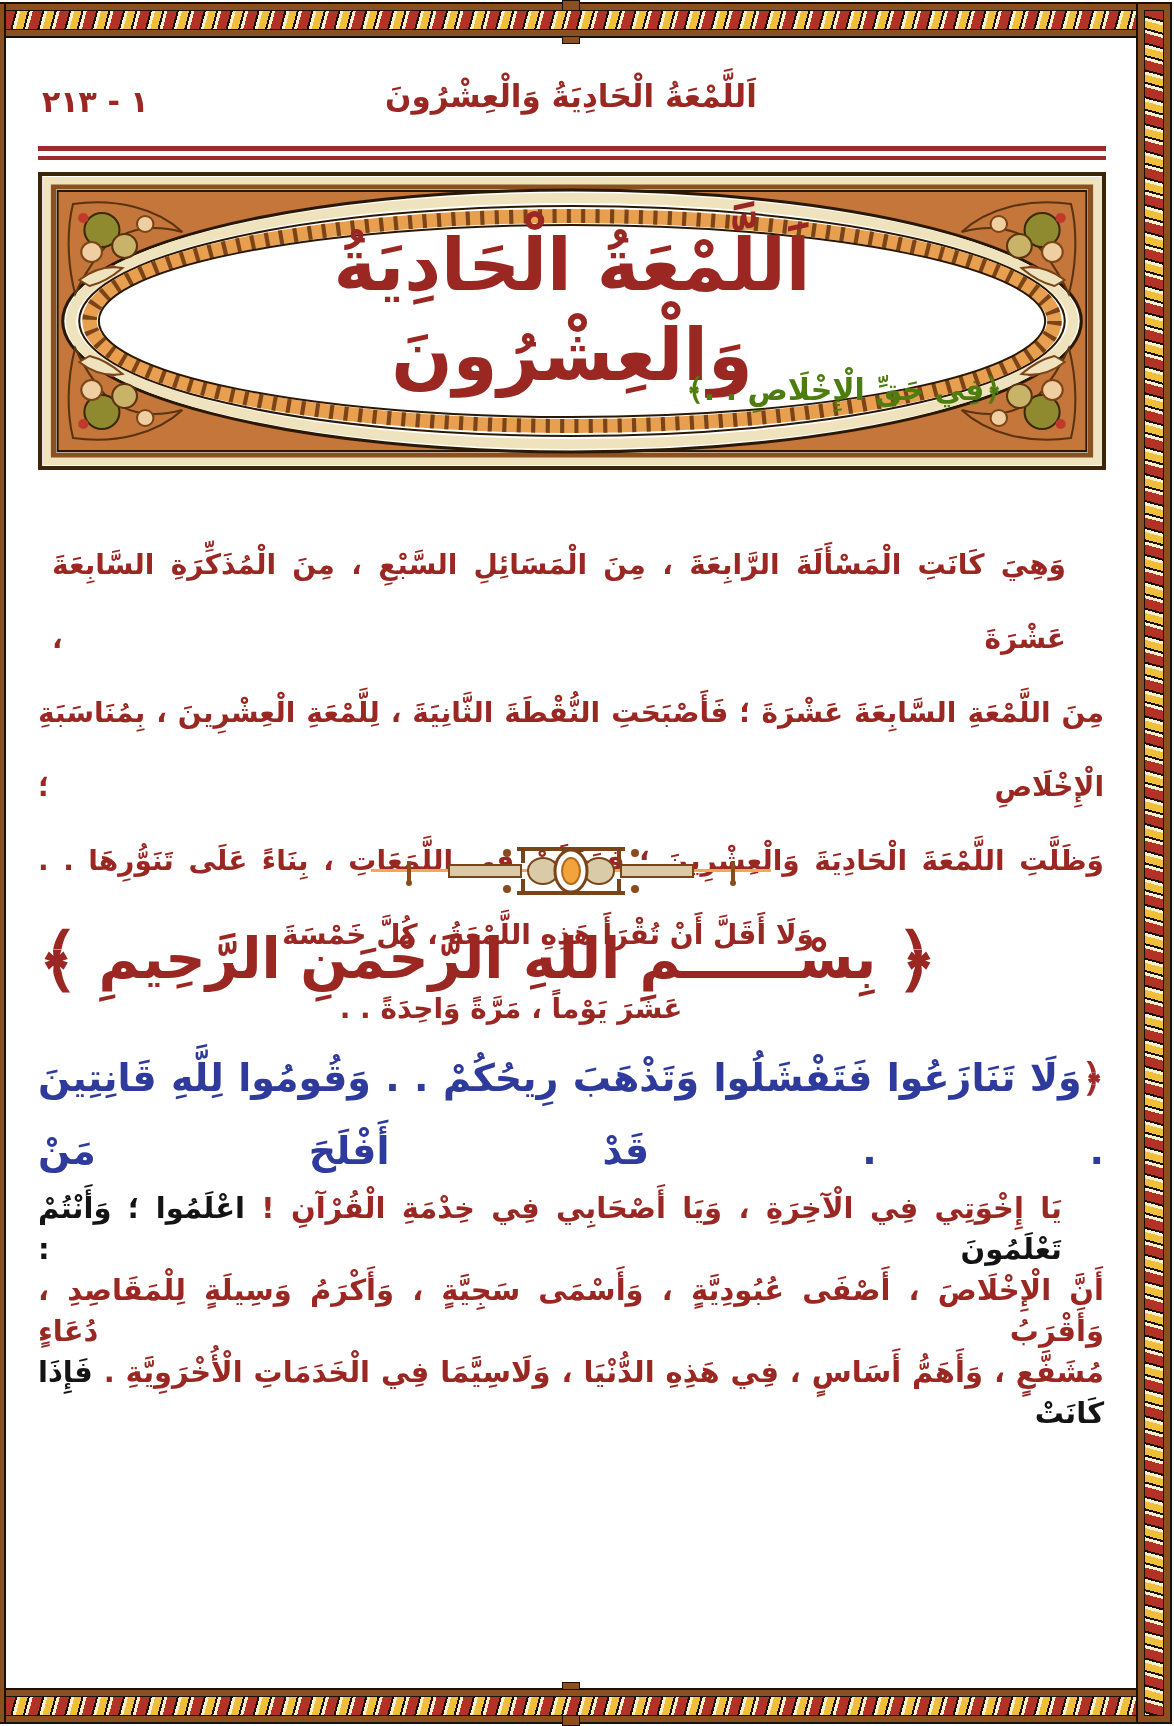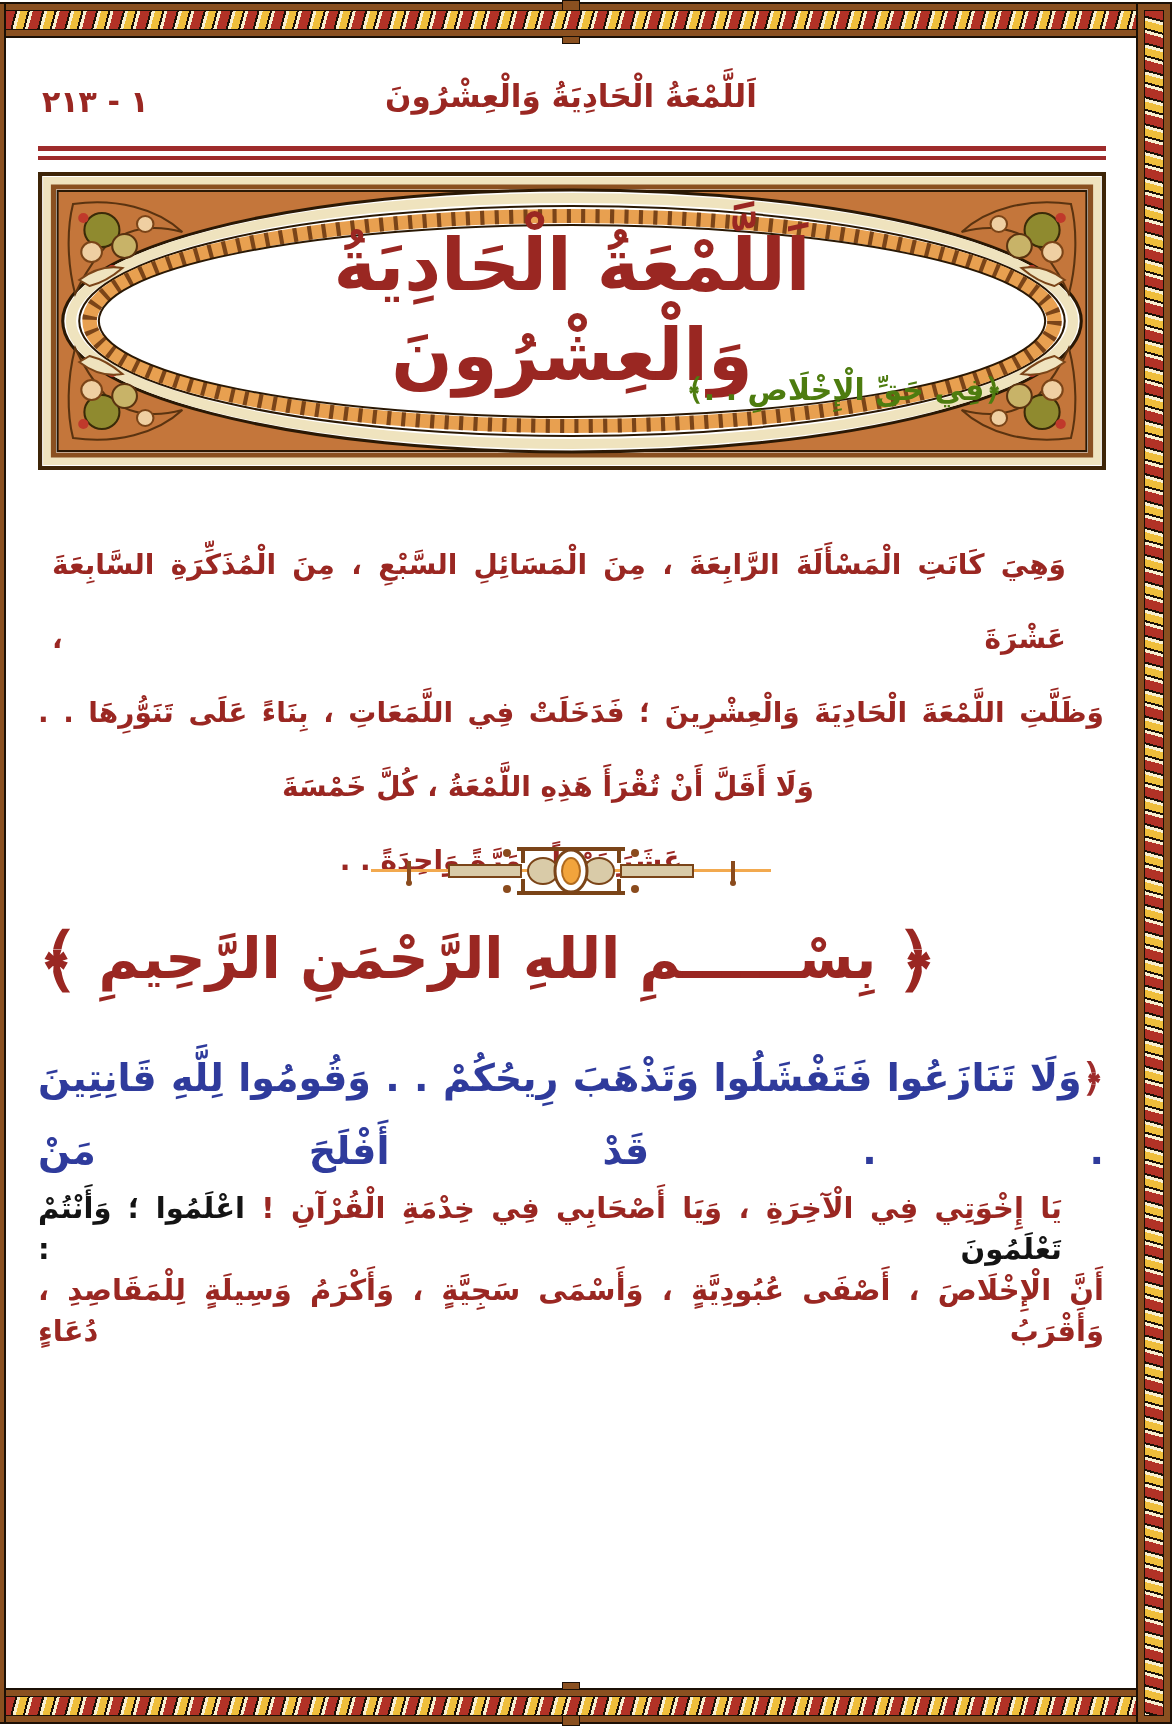--- a/index.html
+++ b/index.html
@@ -105,20 +105,21 @@
       <use href="#cfl" transform="translate(1016,18) scale(-1,1)"></use>
       <use href="#cfl" transform="translate(20,280) scale(1,-1)"></use>
       <use href="#cfl" transform="translate(1016,280) scale(-1,-1)"></use>
     </svg>
     <div class="frame-title">اَللَّمْعَةُ الْحَادِيَةُ وَالْعِشْرُونَ</div>
     <div class="frame-subtitle">﴿فِي حَقِّ الْإِخْلَاصِ . .﴾</div>
   </div>
 
   <div class="tblock intro">
       <div class="tline" style="padding-right: 38px; text-align-last: justify; margin-left: 14px;"><span class="seg-m">وَهِيَ كَانَتِ الْمَسْأَلَةَ الرَّابِعَةَ ، مِنَ الْمَسَائِلِ السَّبْعِ ، مِنَ الْمُذَكِّرَةِ السَّابِعَةَ عَشْرَةَ ،</span></div>
+      <div class="tline" style="text-align-last: justify;"><span class="seg-m">مِنَ اللَّمْعَةِ السَّابِعَةَ عَشْرَةَ ؛ فَأَصْبَحَتِ النُّقْطَةَ الثَّانِيَةَ ، لِلَّمْعَةِ الْعِشْرِينَ ، بِمُنَاسَبَةِ الْإِخْلَاصِ ؛</span></div>
       <div class="tline" style="text-align-last: justify;"><span class="seg-m">وَظَلَّتِ اللَّمْعَةَ الْحَادِيَةَ وَالْعِشْرِينَ ؛ فَدَخَلَتْ فِي اللَّمَعَاتِ ، بِنَاءً عَلَى تَنَوُّرِهَا . .</span></div>
       <div class="tline" style="text-align: right; text-align-last: center; margin-left: 170px; margin-right: 290px;"><span class="seg-m">وَلَا أَقَلَّ أَنْ تُقْرَأَ هَذِهِ اللَّمْعَةُ ، كُلَّ خَمْسَةَ عَشَرَ يَوْماً ، مَرَّةً وَاحِدَةً . .</span></div>
     </div>
 
   <div class="divider">
     <svg width="400" height="56" viewBox="0 0 400 56">
       <rect x="0" y="26" width="400" height="3" fill="#F2A94F"></rect>
       <rect x="36" y="18" width="4" height="20" fill="#8A4B1D"></rect>
       <circle cx="38" cy="40" r="3" fill="#8A4B1D"></circle>
       <rect x="360" y="18" width="4" height="20" fill="#8A4B1D"></rect>
@@ -148,16 +149,17 @@
     <span class="bracket">﴾</span>
   </div>
 
   <div class="tblock verse">
       <div class="tline" style="text-align-last: justify;"><span class="seg-r">﴿</span><span class="seg-b">وَلَا تَنَازَعُوا فَتَفْشَلُوا وَتَذْهَبَ رِيحُكُمْ . . وَقُومُوا لِلَّهِ قَانِتِينَ . . قَدْ أَفْلَحَ مَنْ</span></div>
     </div>
 
   <div class="tblock body-text">
       <div class="tline" style="padding-right: 42px; text-align-last: justify;"><span class="seg-m">يَا إِخْوَتِي فِي الْآخِرَةِ ، وَيَا أَصْحَابِي فِي خِدْمَةِ الْقُرْآنِ ! </span><span class="seg-k">اعْلَمُوا ؛ وَأَنْتُمْ تَعْلَمُونَ :</span></div>
       <div class="tline" style="text-align-last: justify;"><span class="seg-m">أَنَّ الْإِخْلَاصَ ، أَصْفَى عُبُودِيَّةٍ ، وَأَسْمَى سَجِيَّةٍ ، وَأَكْرَمُ وَسِيلَةٍ لِلْمَقَاصِدِ ، وَأَقْرَبُ دُعَاءٍ</span></div>
+      <div class="tline" style="text-align-last: justify;"><span class="seg-m">مُشَفَّعٍ ، وَأَهَمُّ أَسَاسٍ ، فِي هَذِهِ الدُّنْيَا ، وَلَاسِيَّمَا فِي الْخَدَمَاتِ الْأُخْرَوِيَّةِ . </span><span class="seg-k">فَإِذَا كَانَتْ</span></div>
       <div class="tline" style="text-align-last: justify;"></div>
     </div>
 
 </div>
 
 </body></html>

